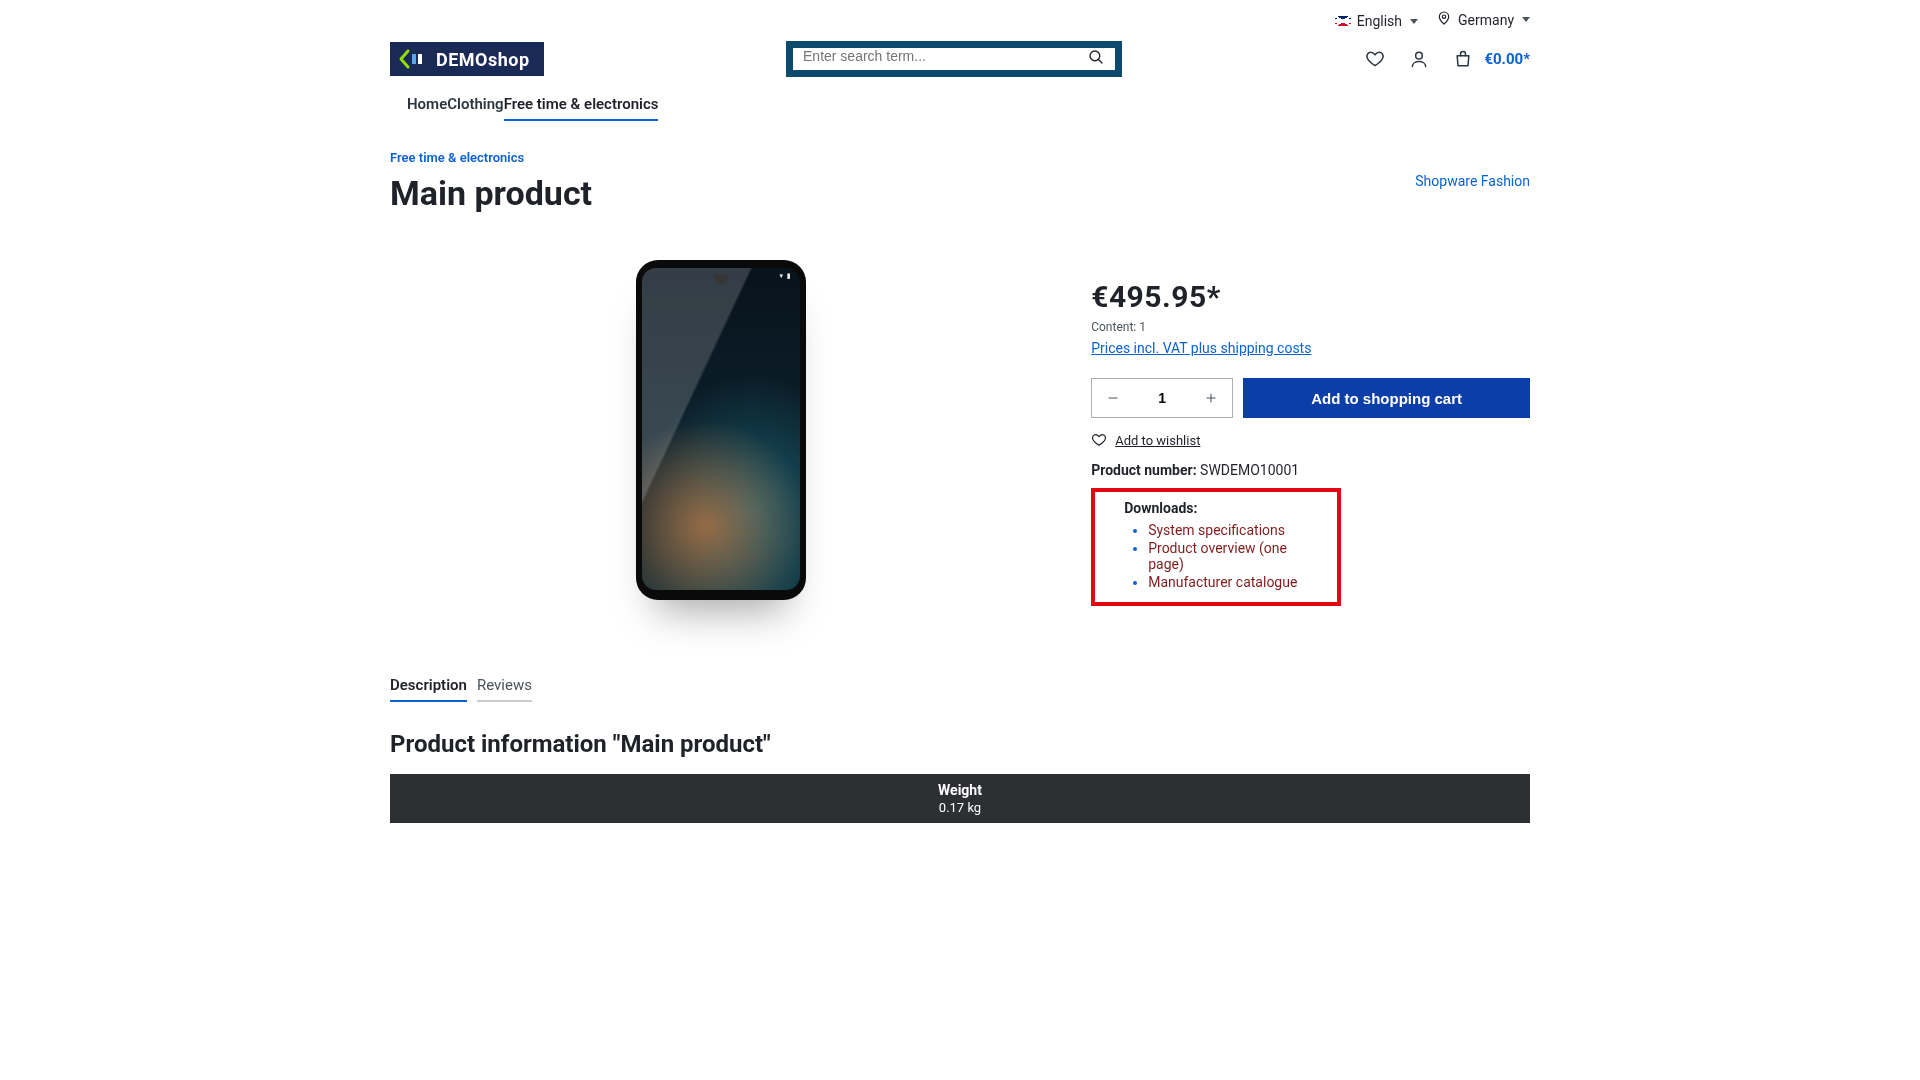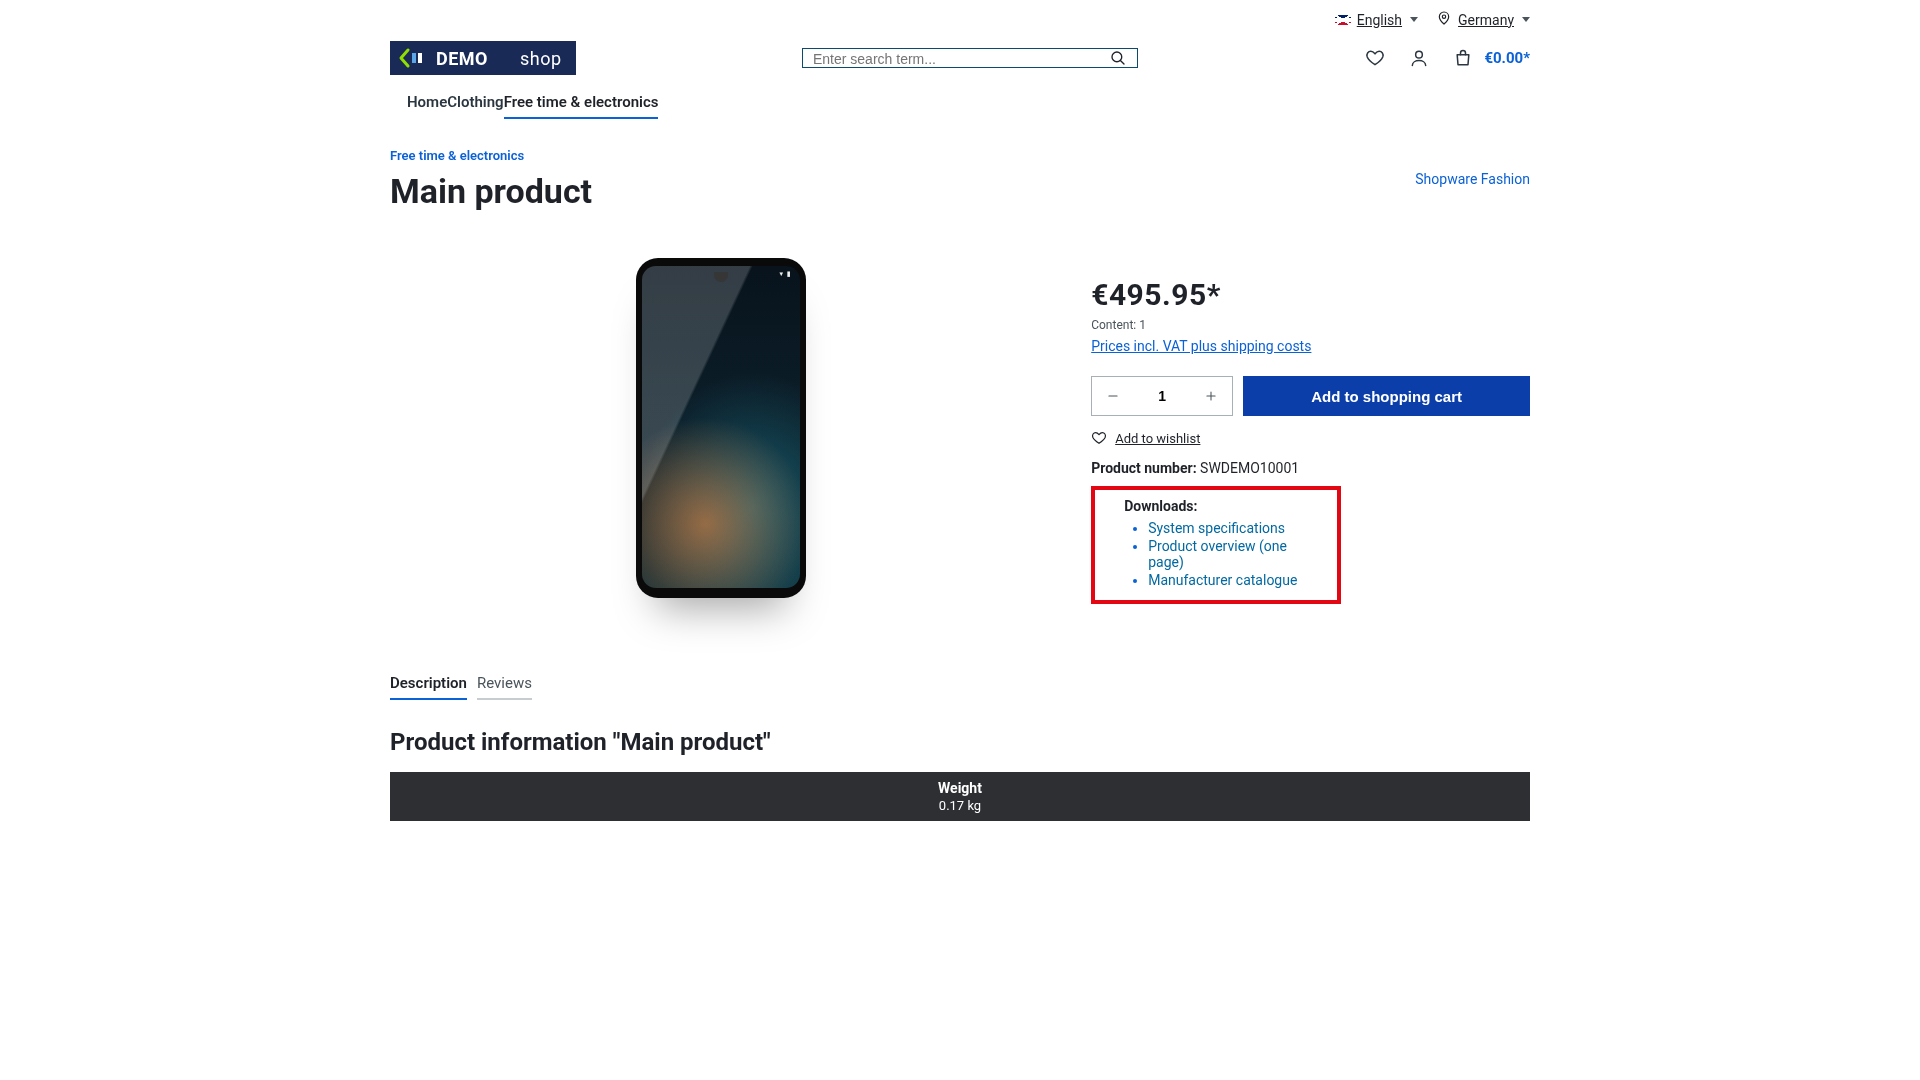--- a/index.html
+++ b/index.html
@@ -1,38 +1,38 @@
 <!DOCTYPE html>
 <html><head>
 <meta charset="utf-8">
 <style>
   * { box-sizing: border-box; margin: 0; padding: 0; }
   body { font-family: -apple-system, BlinkMacSystemFont, "Segoe UI", Roboto, Arial, sans-serif; color: #1f2229; background: #fff; font-size: 14px; }
   .container { max-width: 1140px; margin: 0 auto; padding: 0 0px; }
 
   
-  .topbar { display: flex; justify-content: flex-end; gap: 18px; padding: 10px 0 6px; align-items: center; font-size: 14px; text-decoration: underline; }
+  .topbar { display: flex; justify-content: flex-end; gap: 18px; padding: 10px 0 6px; align-items: flex-end; font-size: 14px; }
   .topbar .group { display: flex; align-items: center; gap: 6px; cursor: pointer; }
   .flag { width: 16px; height: 10px; position: relative; display: inline-block; background: linear-gradient(to bottom, #012169 0 33%, #fff 33% 66%, #C8102E 66% 100%); }
   .flag::before { content:""; position:absolute; inset:0; background:
     linear-gradient(to bottom right, transparent 44%, #fff 44% 56%, transparent 56%),
     linear-gradient(to top right, transparent 44%, #fff 44% 56%, transparent 56%); }
   .caret { width: 0; height: 0; border-left: 4px solid transparent; border-right: 4px solid transparent; border-top: 5px solid #4a545b; margin-left: 2px; }
   .pin-icon svg { width: 16px; height: 16px; }
 
   
   .header-row { display: flex; align-items: center; justify-content: space-between; padding: 6px 0 12px; gap: 20px; }
   .logo { background: #1a2a57; color: #fff; display: flex; align-items: center; gap: 10px; padding: 8px 14px 8px 8px; height: 34px; }
   .logo-mark { width: 28px; height: 22px; position: relative; }
   .logo-mark svg { width: 28px; height: 22px; }
   .logo-text { font-weight: 700; font-size: 18px; letter-spacing: .5px; }
-  .logo-text .light { font-weight: 400; margin-left: 32px; }
+  .logo-text .light { font-weight: 700; }
 
   .search-wrap { flex: 0 0 336px; }
-  .search { display: flex; align-items: flex-end; border: 1px solid #0c4a6e; height: 20px; padding: 0 10px; }
+  .search { display: flex; align-items: flex-start; border: 7px solid #0c4a6e; height: 36px; padding: 0 10px; }
   .search input { flex: 1; border: none; outline: none; font-size: 14px; color: #4a545b; background: transparent; }
   .search .mag { width: 18px; height: 18px; color: #1f2229; }
 
   .header-icons { display: flex; align-items: center; gap: 22px; }
   .header-icons .hicon { width: 22px; height: 22px; color: #2b3640; cursor: pointer; display:flex; align-items:center; justify-content:center; }
   .header-icons .hicon svg { width: 20px; height: 20px; }
   .cart-group { display: flex; align-items: center; gap: 10px; cursor: pointer; }
   .cart-total { color: #0b61d6; font-weight: 700; font-size: 15px; }
 
   
@@ -76,21 +76,21 @@
   .wishlist-line span { text-decoration: underline; font-size: 13px; }
   .wishlist-line svg { width:16px; height:16px; }
 
   .sku-line { margin-top: 14px; font-size: 14px; }
   .sku-line strong { font-weight: 700; }
 
   .downloads-box { border: 4px solid #e30613; margin-top: 10px; padding: 8px 29px 10px; max-width: 250px; }
   .downloads-box .dl-title { font-weight: 700; font-size: 14px; }
   .downloads-box ul { list-style: disc; padding-left: 24px; margin-top: 6px; }
   .downloads-box li { margin: 2px 0; }
-  .downloads-box a { color:#0369a1; text-decoration:none; font-size:14px; cursor:pointer; }
+  .downloads-box a { color:#7f1d1d; text-decoration:none; font-size:14px; cursor:pointer; }
   .downloads-box li::marker { color:#0b61d6; }
 
   
   .tabs { display:flex; gap: 10px; border-bottom: 0; margin-top: 30px; }
   .tabs .tab { font-size: 15px; padding-bottom: 6px; cursor:pointer; color:#4a545b; border-bottom: 2px solid #c7ccd1; }
   .tabs .tab.active { color:#1f2229; font-weight:600; border-bottom-color:#0b61d6; }
 
   .info-heading { font-size: 24px; font-weight: 700; margin-top: 28px; }
 
   .spec-table { margin-top: 16px; }

